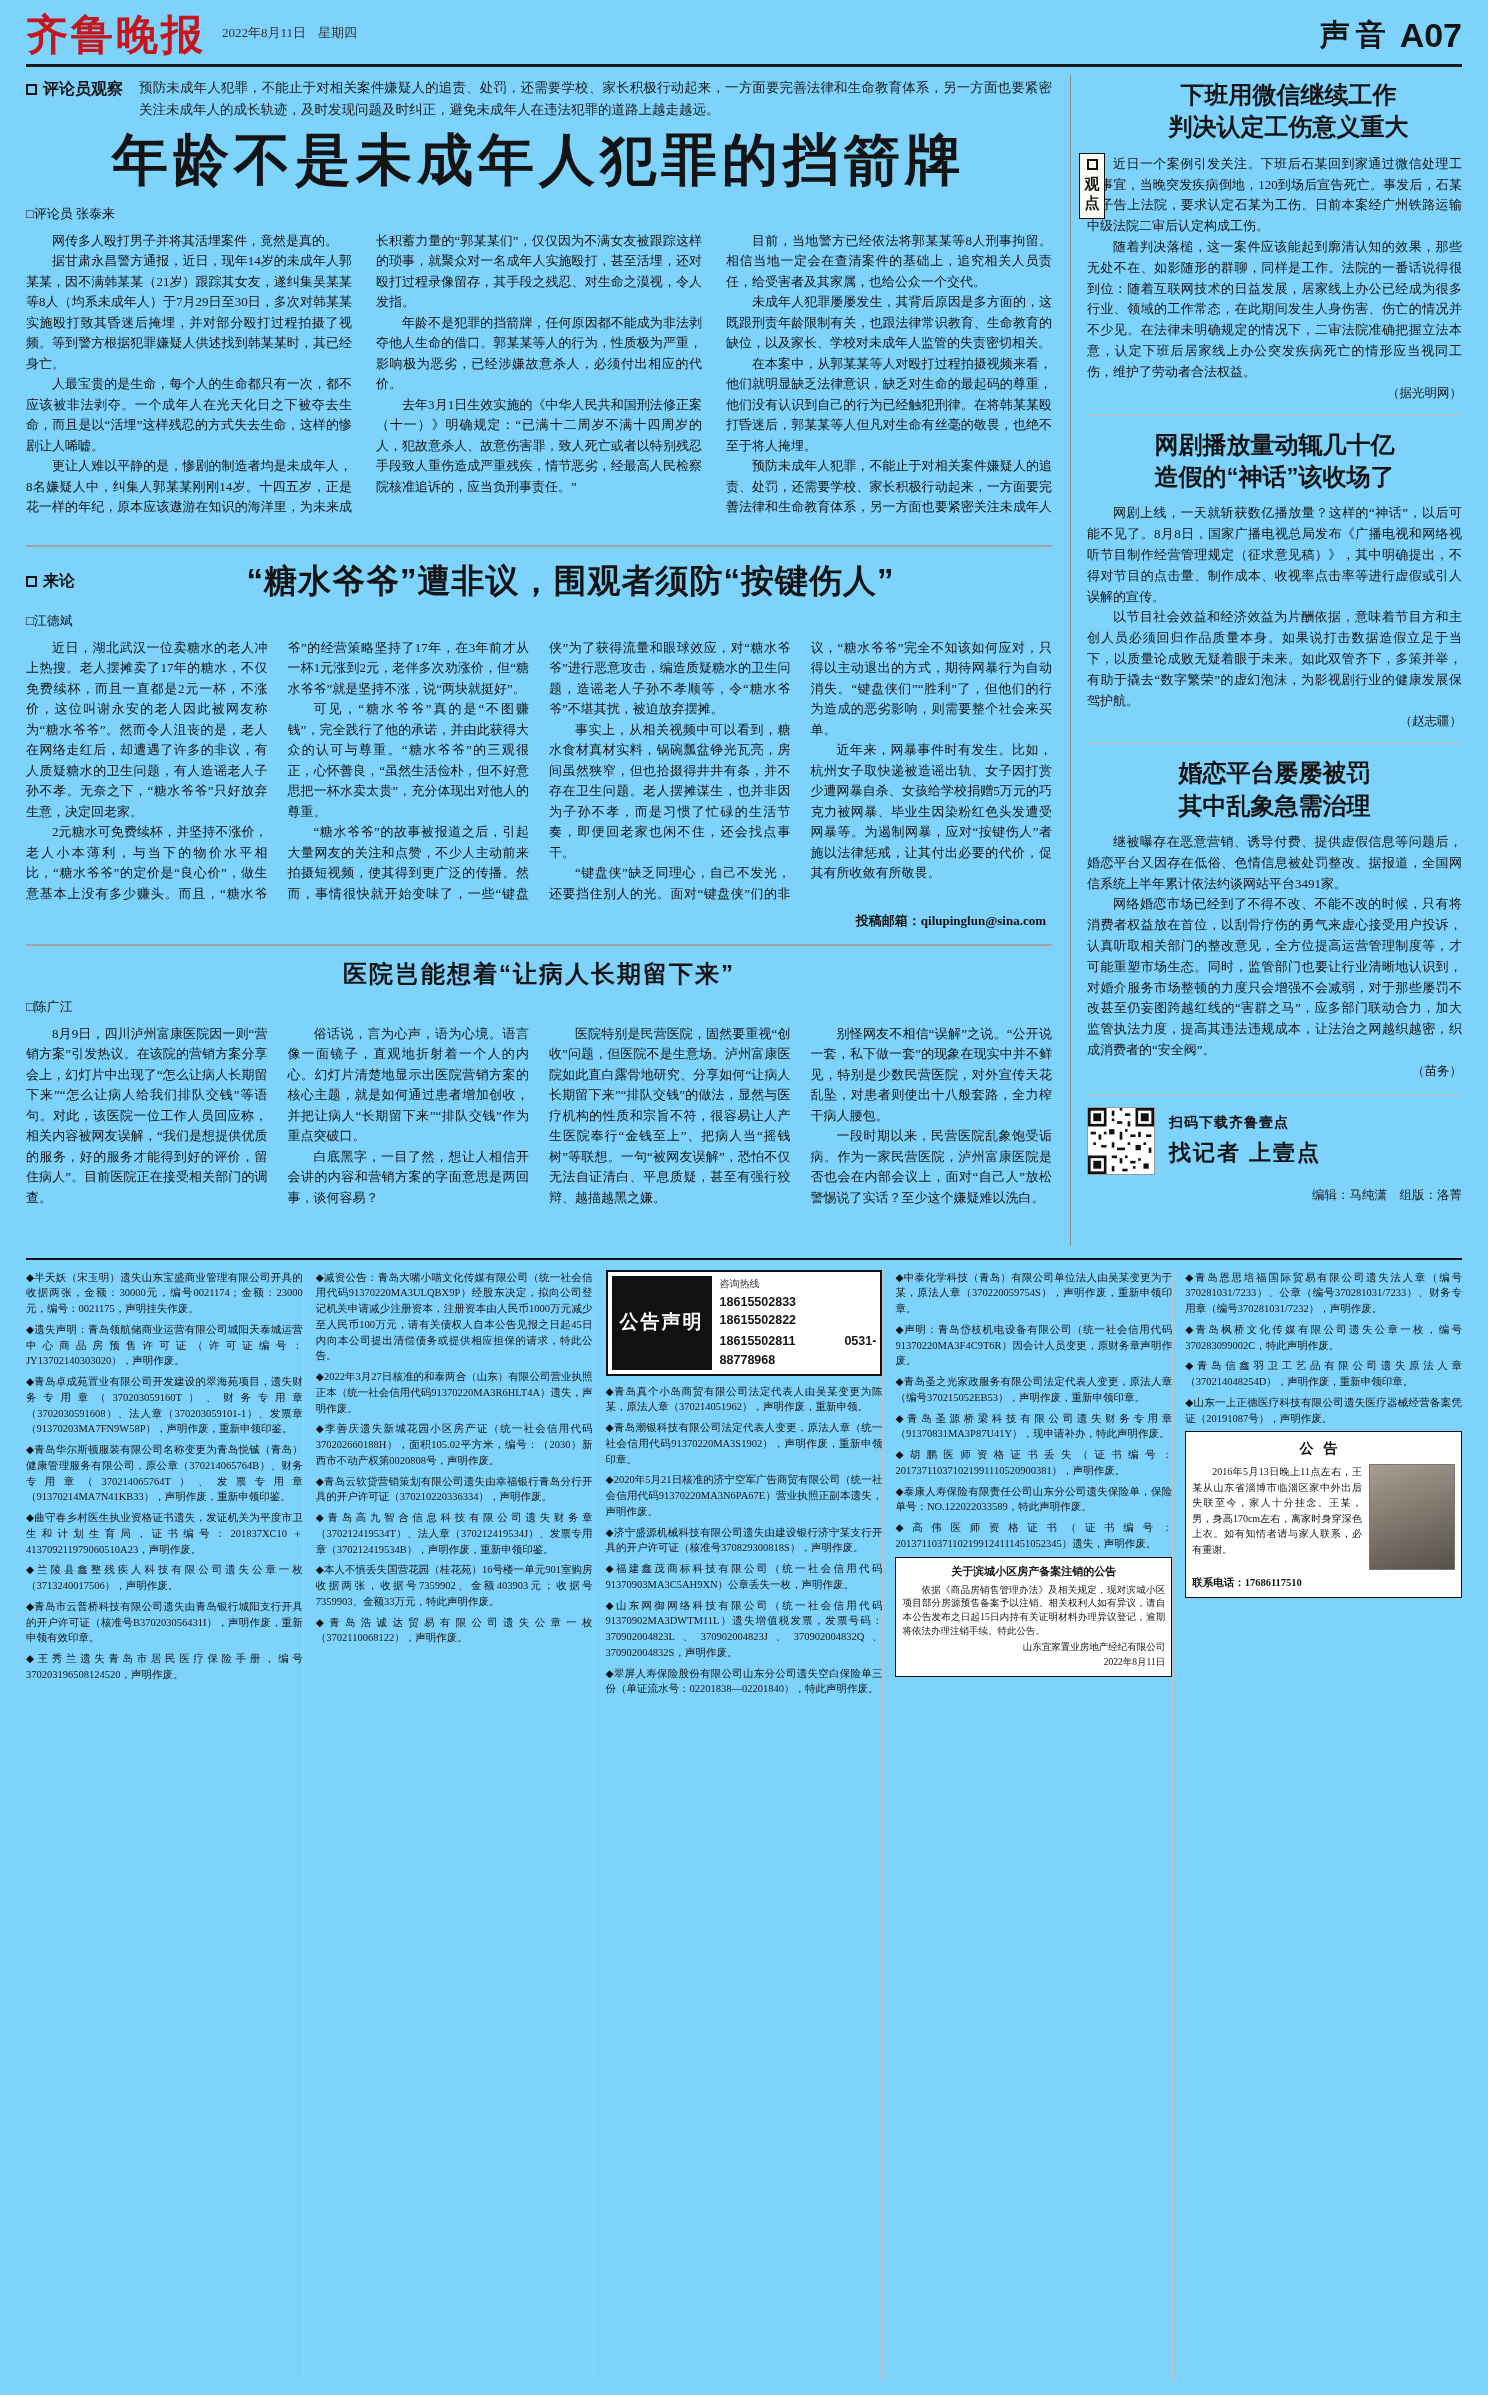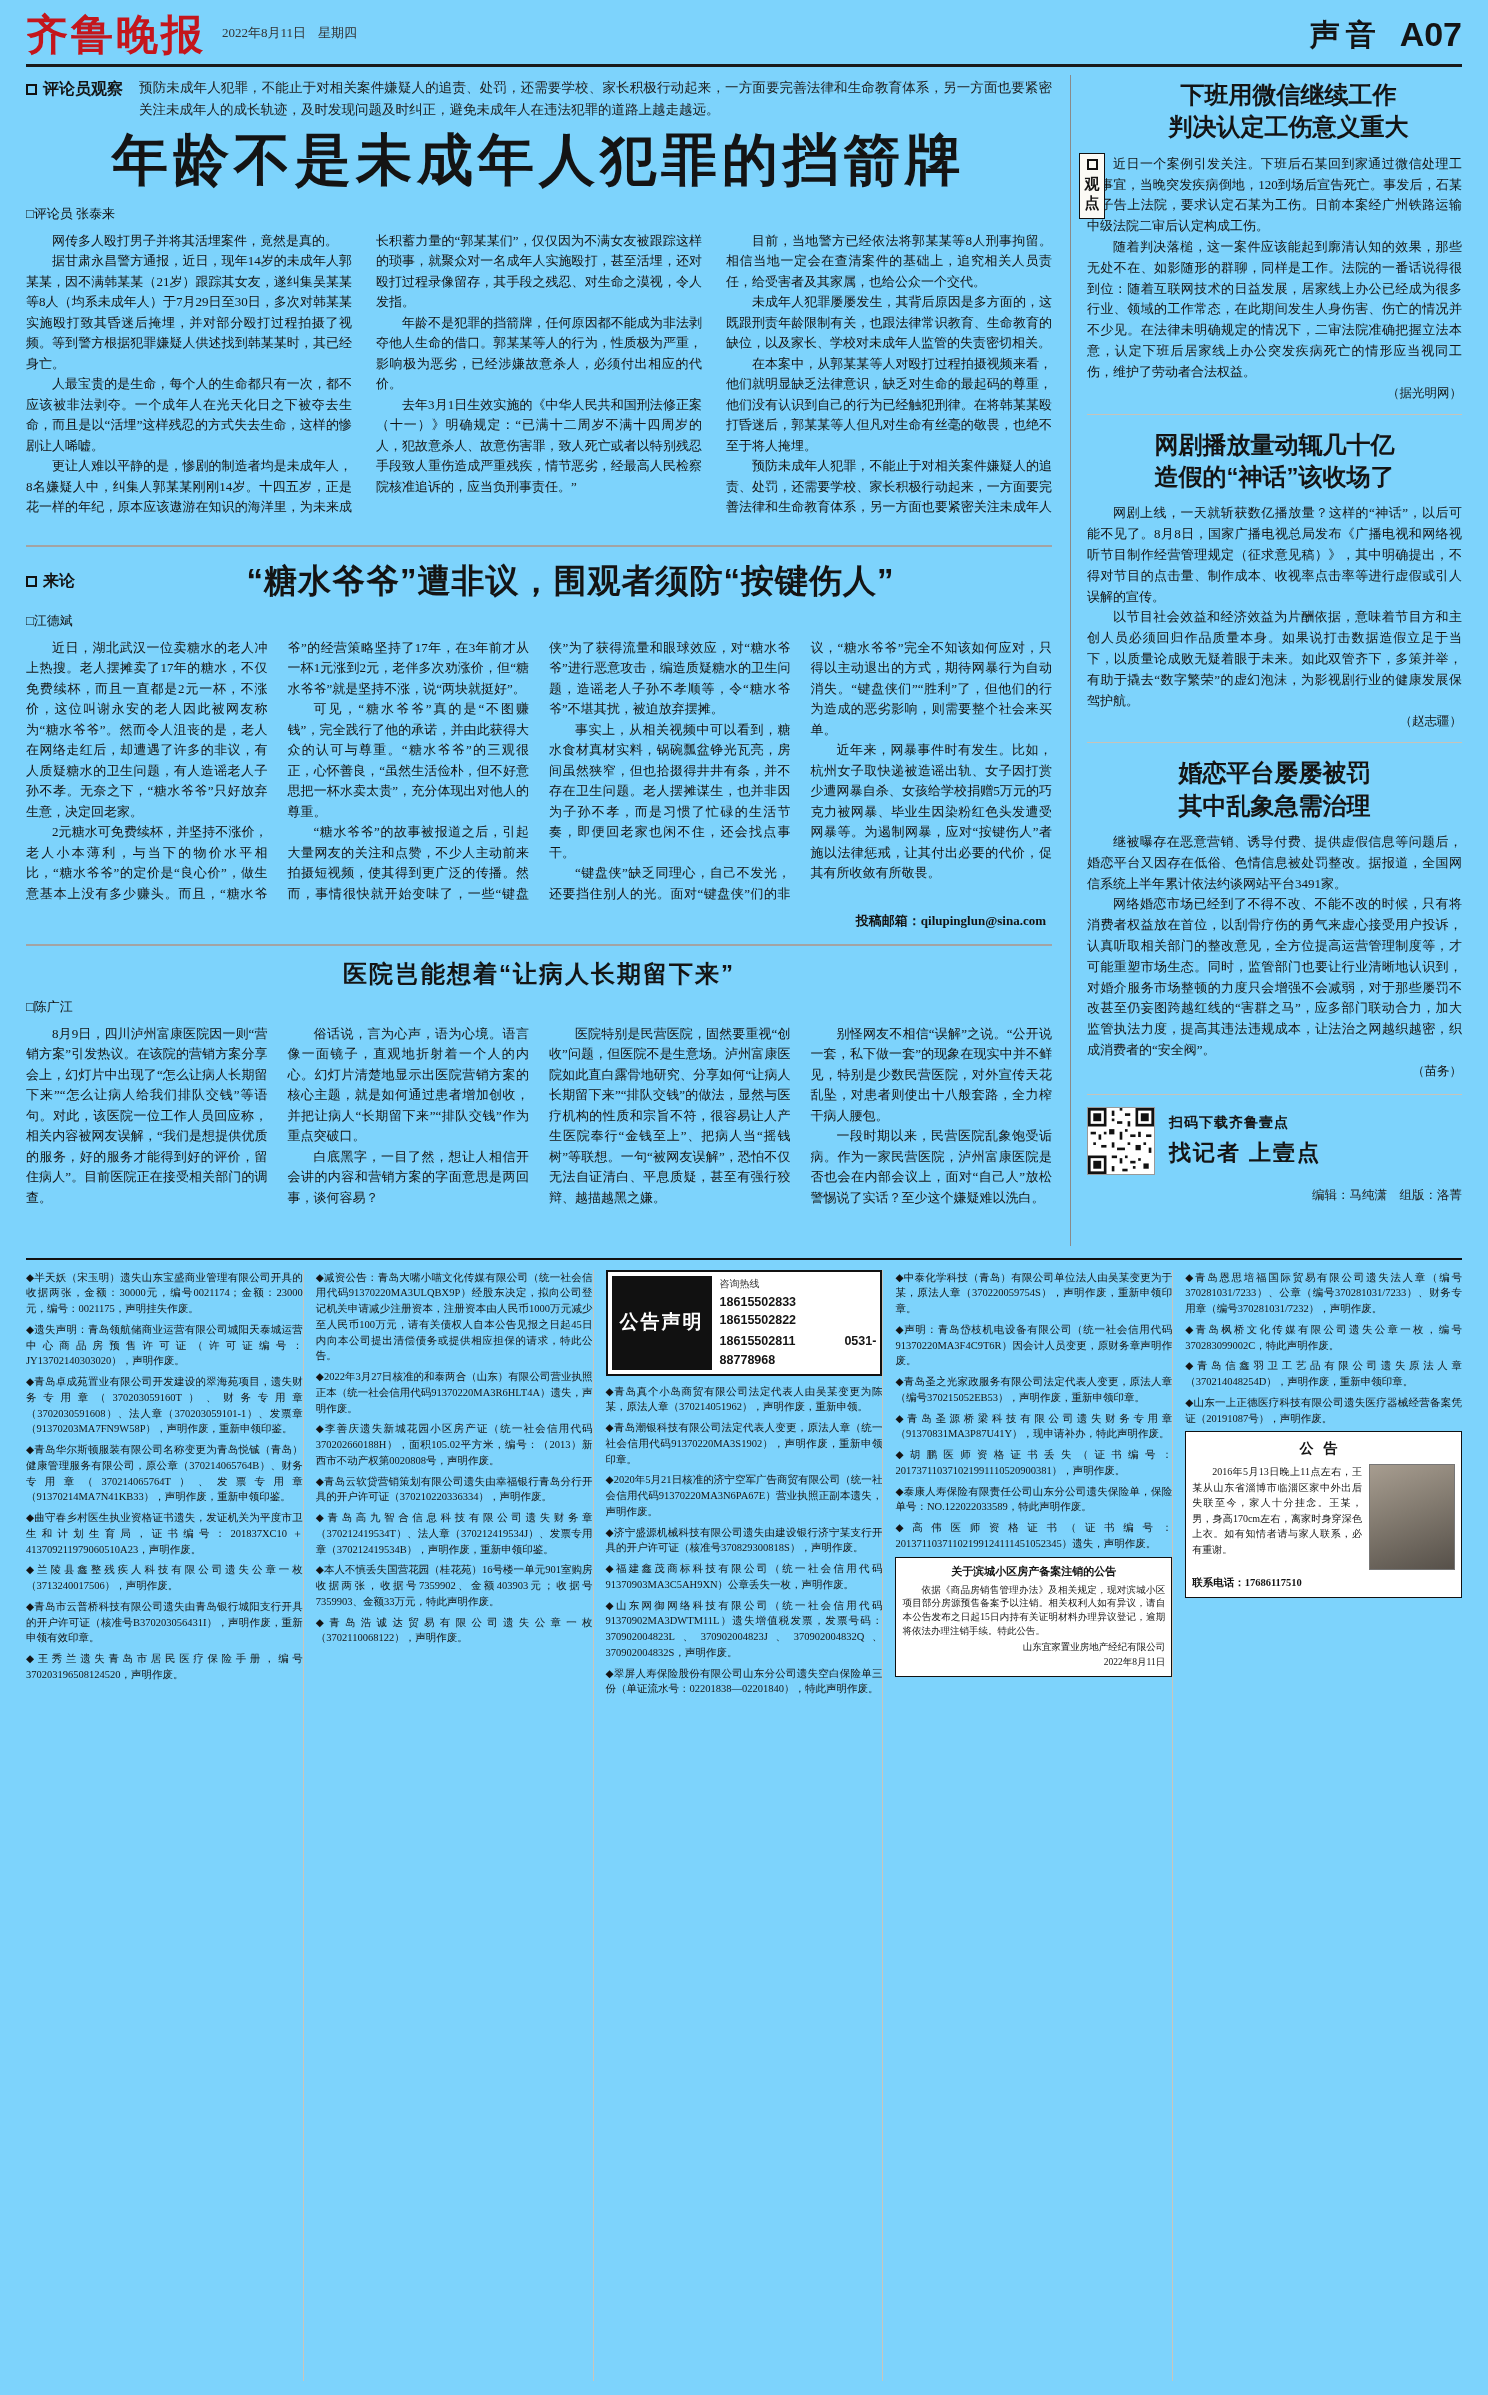--- a/index.html
+++ b/index.html
@@ -5,21 +5,21 @@
   * { margin:0; padding:0; box-sizing:border-box; }
   html,body { width:1488px; }
   body { font-family:"Liberation Serif","DejaVu Serif",serif; background:#e8e6e0; color:#141414; }
   .page { width:1488px; height:2395px; margin:0 auto; background:#7dd3fc; padding:8px 26px 14px; display:flex; flex-direction:column; overflow:hidden; }
 
   
   .masthead { display:flex; justify-content:space-between; align-items:flex-end; padding:6px 0 8px; border-bottom:3px solid #1a1a1a; }
   .mast-left { display:flex; align-items:center; gap:16px; }
   .logo { color:#c4161c; font-size:42px; font-weight:900; letter-spacing:3px; font-family:"Liberation Serif",serif; line-height:1; }
   .dateline { font-size:13px; color:#333; display:flex; gap:12px; padding-bottom:4px; }
-  .mast-right { display:flex; align-items:flex-start; gap:18px; }
+  .mast-right { display:flex; align-items:center; gap:8px; }
   .section-name { font-size:30px; font-weight:900; letter-spacing:6px; font-family:"Liberation Sans",sans-serif; }
   .page-no { font-size:34px; font-weight:700; font-family:"Liberation Sans",sans-serif; }
 
   
   .content { display:flex; padding-top:8px; }
   main.left { width:1044px; padding-right:18px; }
   aside.right { width:392px; border-left:1px solid #8a8a8a; padding-left:16px; position:relative; }
 
   
   .kicker { display:inline-flex; align-items:center; gap:6px; font-weight:bold; font-size:16px; white-space:nowrap; font-family:"Liberation Sans",sans-serif; }
@@ -288,21 +288,21 @@
           <p>◆兰陵县鑫整残疾人科技有限公司遗失公章一枚（3713240017506），声明作废。</p>
           <p>◆青岛市云普桥科技有限公司遗失由青岛银行城阳支行开具的开户许可证（核准号B370203056431I），声明作废，重新申领有效印章。</p>
           <p>◆王秀兰遗失青岛市居民医疗保险手册，编号370203196508124520，声明作废。</p>
         </div>
     </div>
 
     <div class="ad-col">
       <div class="ads">
           <p>◆减资公告：青岛大嘴小喵文化传媒有限公司（统一社会信用代码91370220MA3ULQBX9P）经股东决定，拟向公司登记机关申请减少注册资本，注册资本由人民币1000万元减少至人民币100万元，请有关债权人自本公告见报之日起45日内向本公司提出清偿债务或提供相应担保的请求，特此公告。</p>
           <p>◆2022年3月27日核准的和泰两合（山东）有限公司营业执照正本（统一社会信用代码91370220MA3R6HLT4A）遗失，声明作废。</p>
-          <p>◆李善庆遗失新城花园小区房产证（统一社会信用代码370202660188H），面积105.02平方米，编号：（2013）新西市不动产权第0020808号，声明作废。</p>
+          <p>◆李善庆遗失新城花园小区房产证（统一社会信用代码370202660188H），面积105.02平方米，编号：（2030）新西市不动产权第0020808号，声明作废。</p>
           <p>◆青岛云软贷营销策划有限公司遗失由幸福银行青岛分行开具的开户许可证（370210220336334），声明作废。</p>
           <p>◆青岛高九智合信息科技有限公司遗失财务章（370212419534T）、法人章（370212419534J）、发票专用章（370212419534B），声明作废，重新申领印鉴。</p>
           <p>◆本人不慎丢失国营花园（桂花苑）16号楼一单元901室购房收据两张，收据号7359902、金额403903元；收据号7359903、金额33万元，特此声明作废。</p>
           <p>◆青岛浩诚达贸易有限公司遗失公章一枚（3702110068122），声明作废。</p>
         </div>
     </div>
 
     <div class="ad-col">
       <div class="notice-head">
         <div class="notice-title">公告声明</div>

